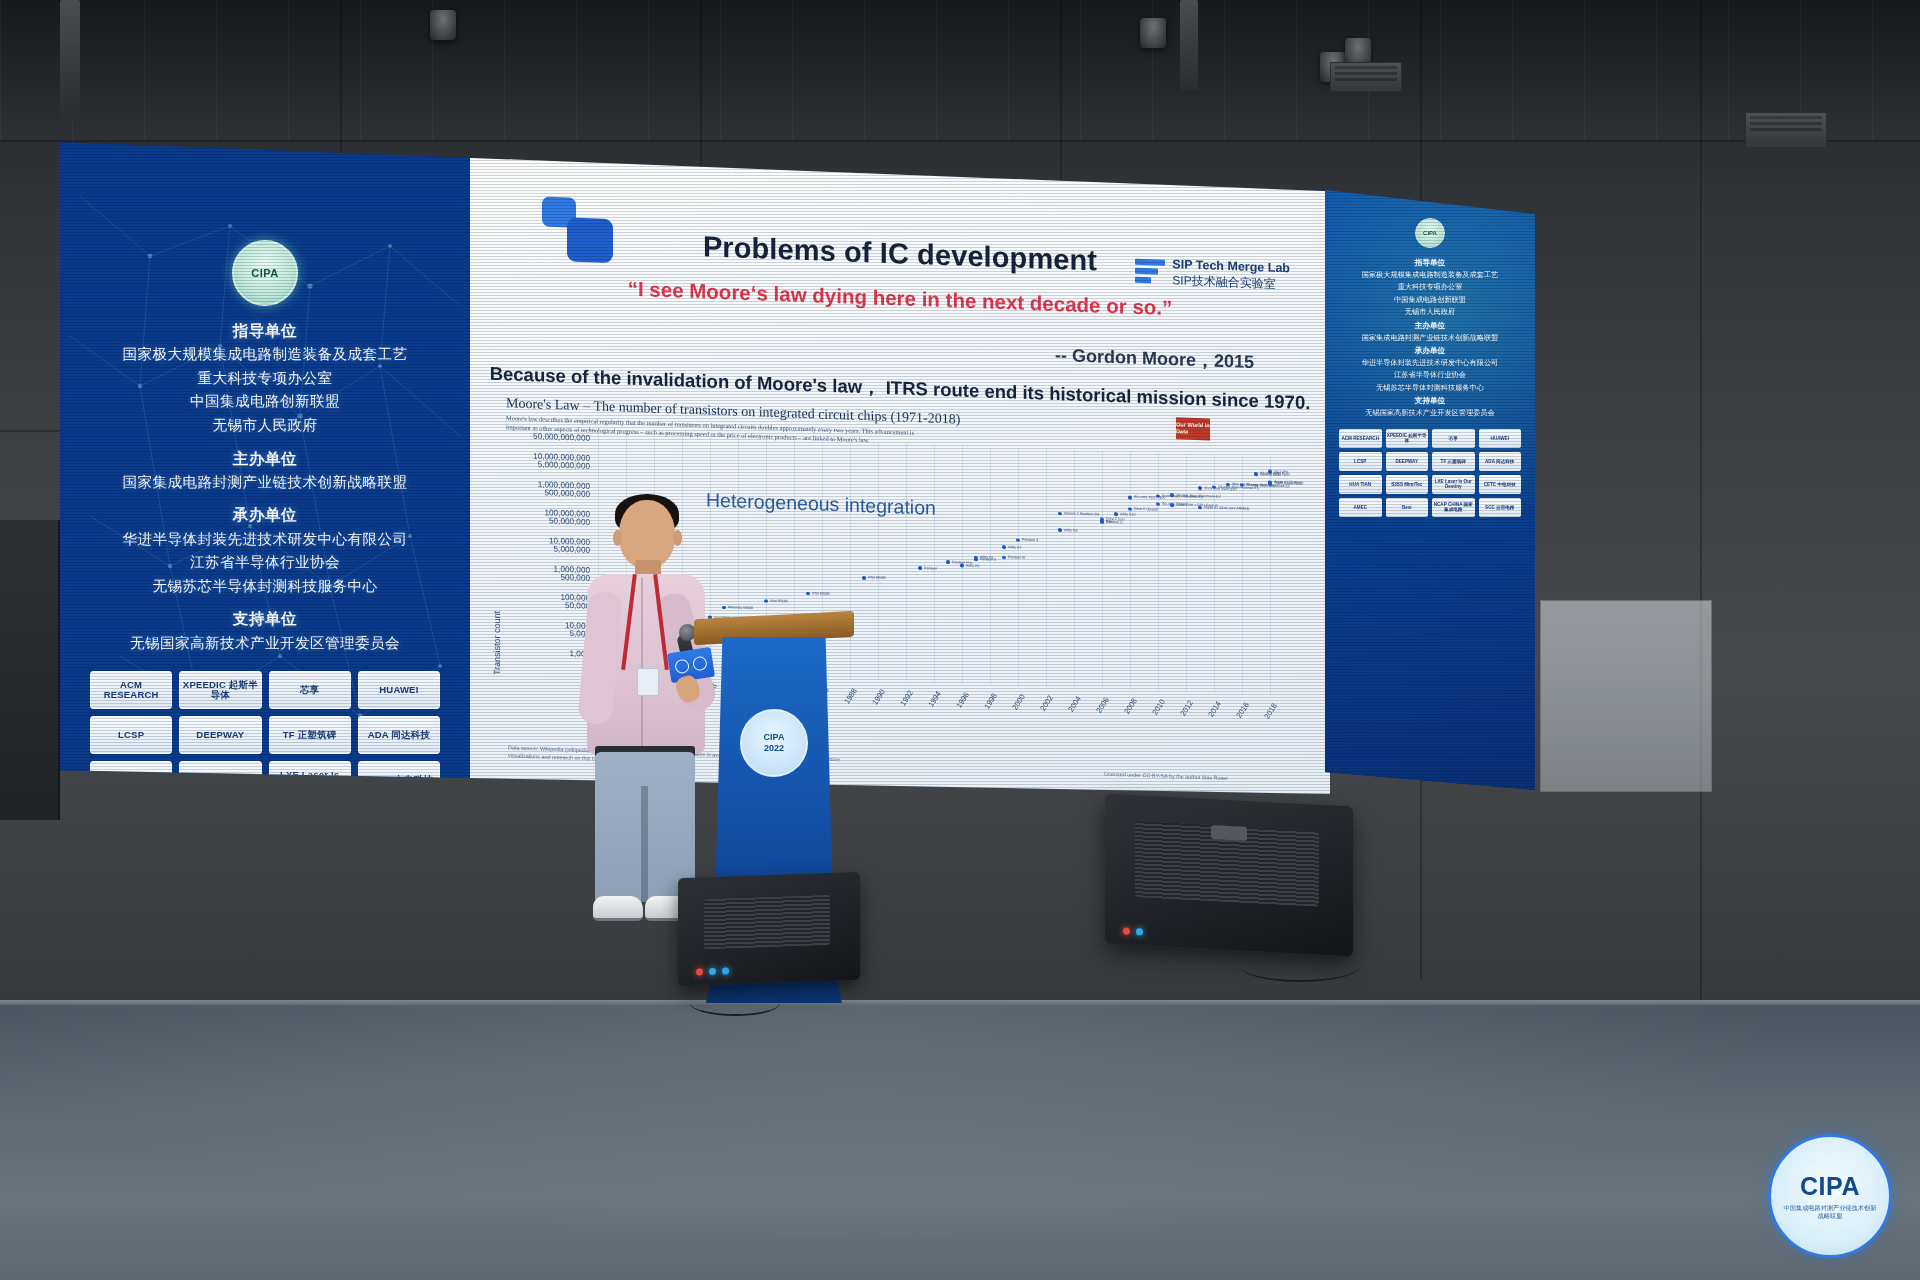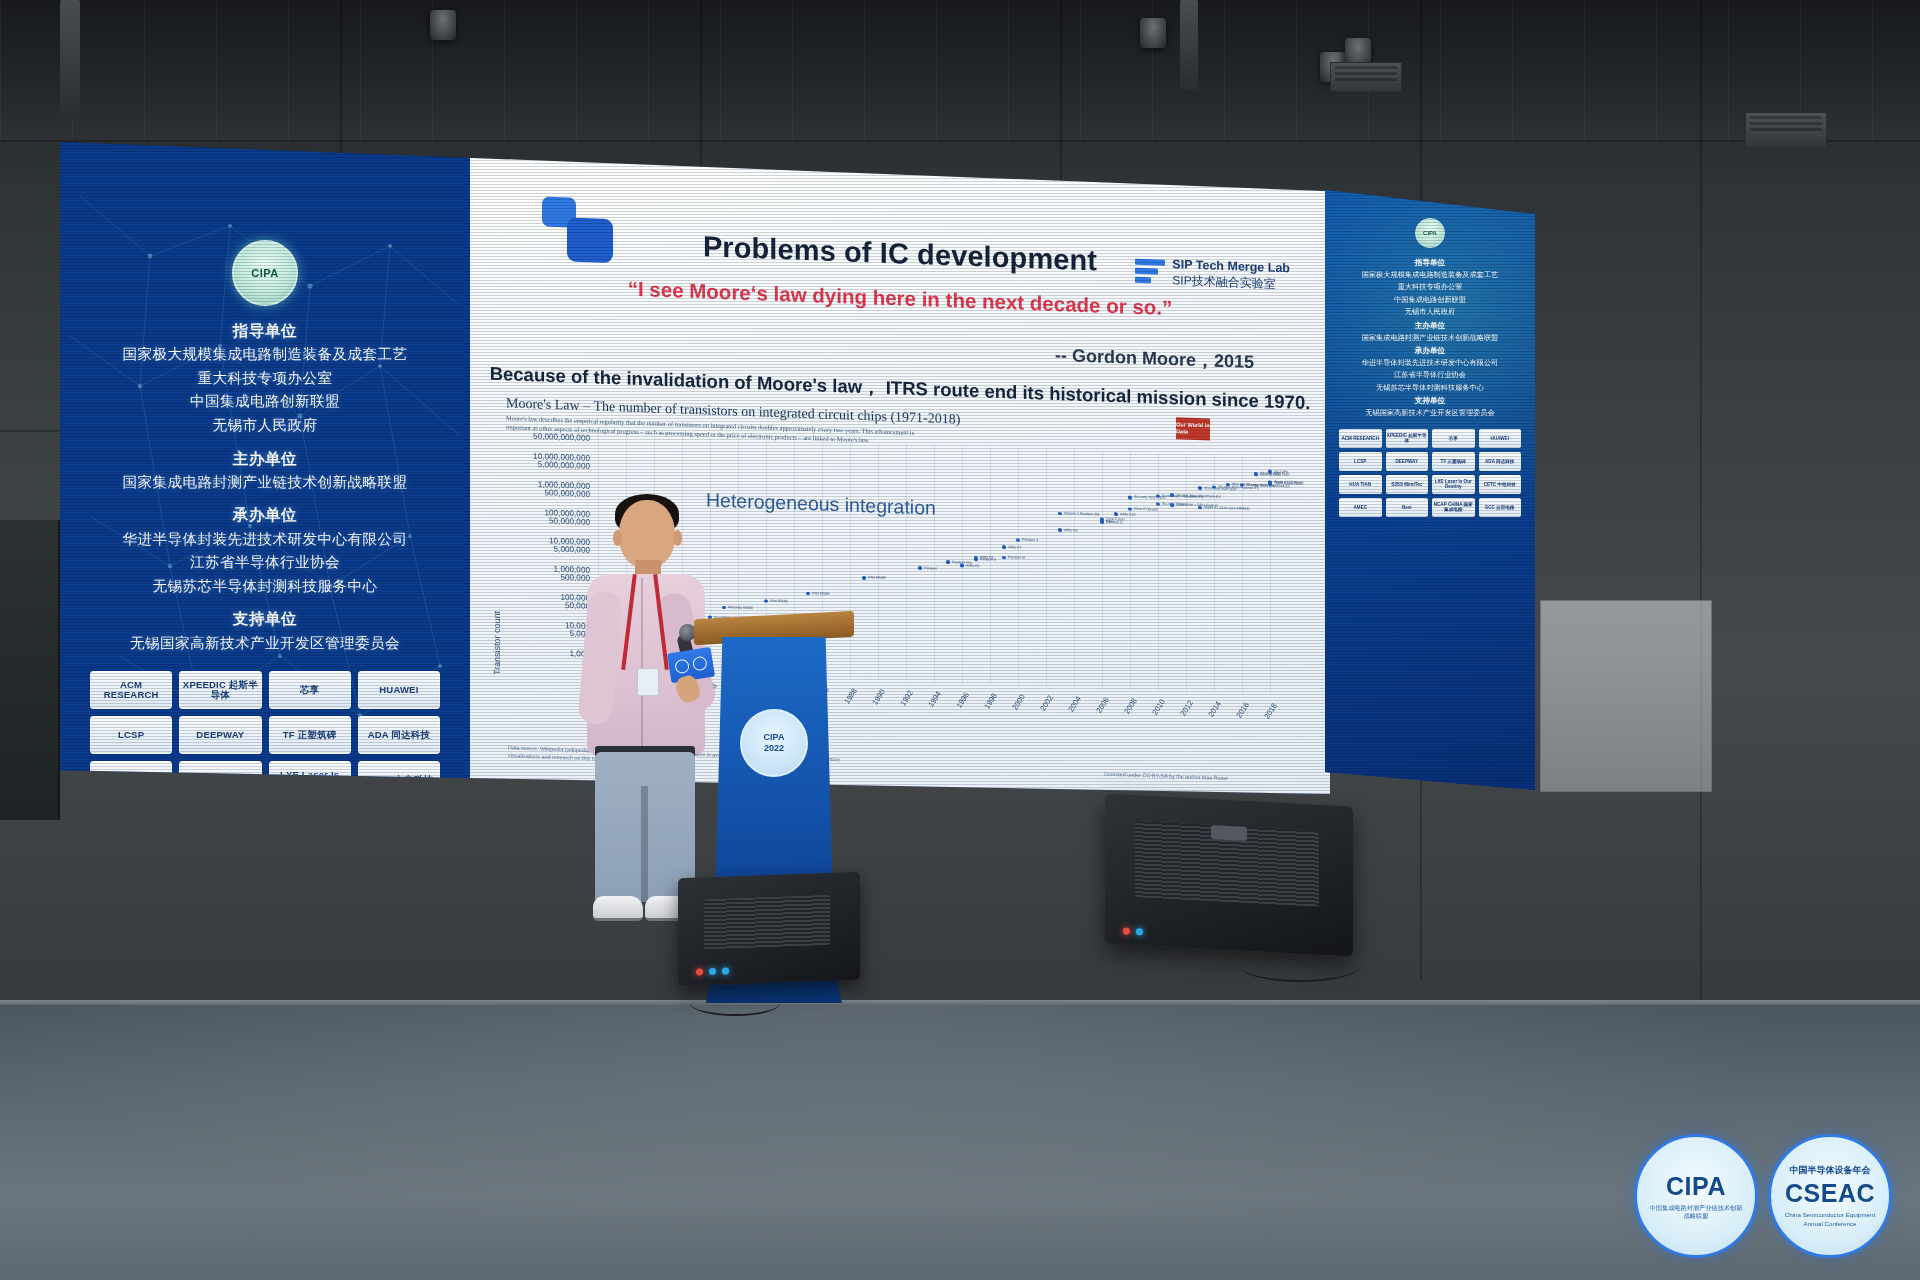--- a/index.html
+++ b/index.html
@@ -586,20 +586,15 @@
       </div>
   </div>
   <div class="cable" style="left:690px;top:990px;width:90px;height:24px"></div>
   <div class="cable" style="left:1240px;top:950px;width:120px;height:30px"></div>
 
   <div class="badges">
     <div class="rb">
       <div class="big">CIPA</div>
       <div class="sm">中国集成电路封测产业链技术创新战略联盟</div>
     </div>
-    <div class="rb">
-      <div class="cn">中国半导体设备年会</div>
-      <div class="big">CSEAC</div>
-      <div class="sm">China Semiconductor Equipment Annual Conference</div>
-    </div>
   </div>
 
 </div>
 
 </body></html>

